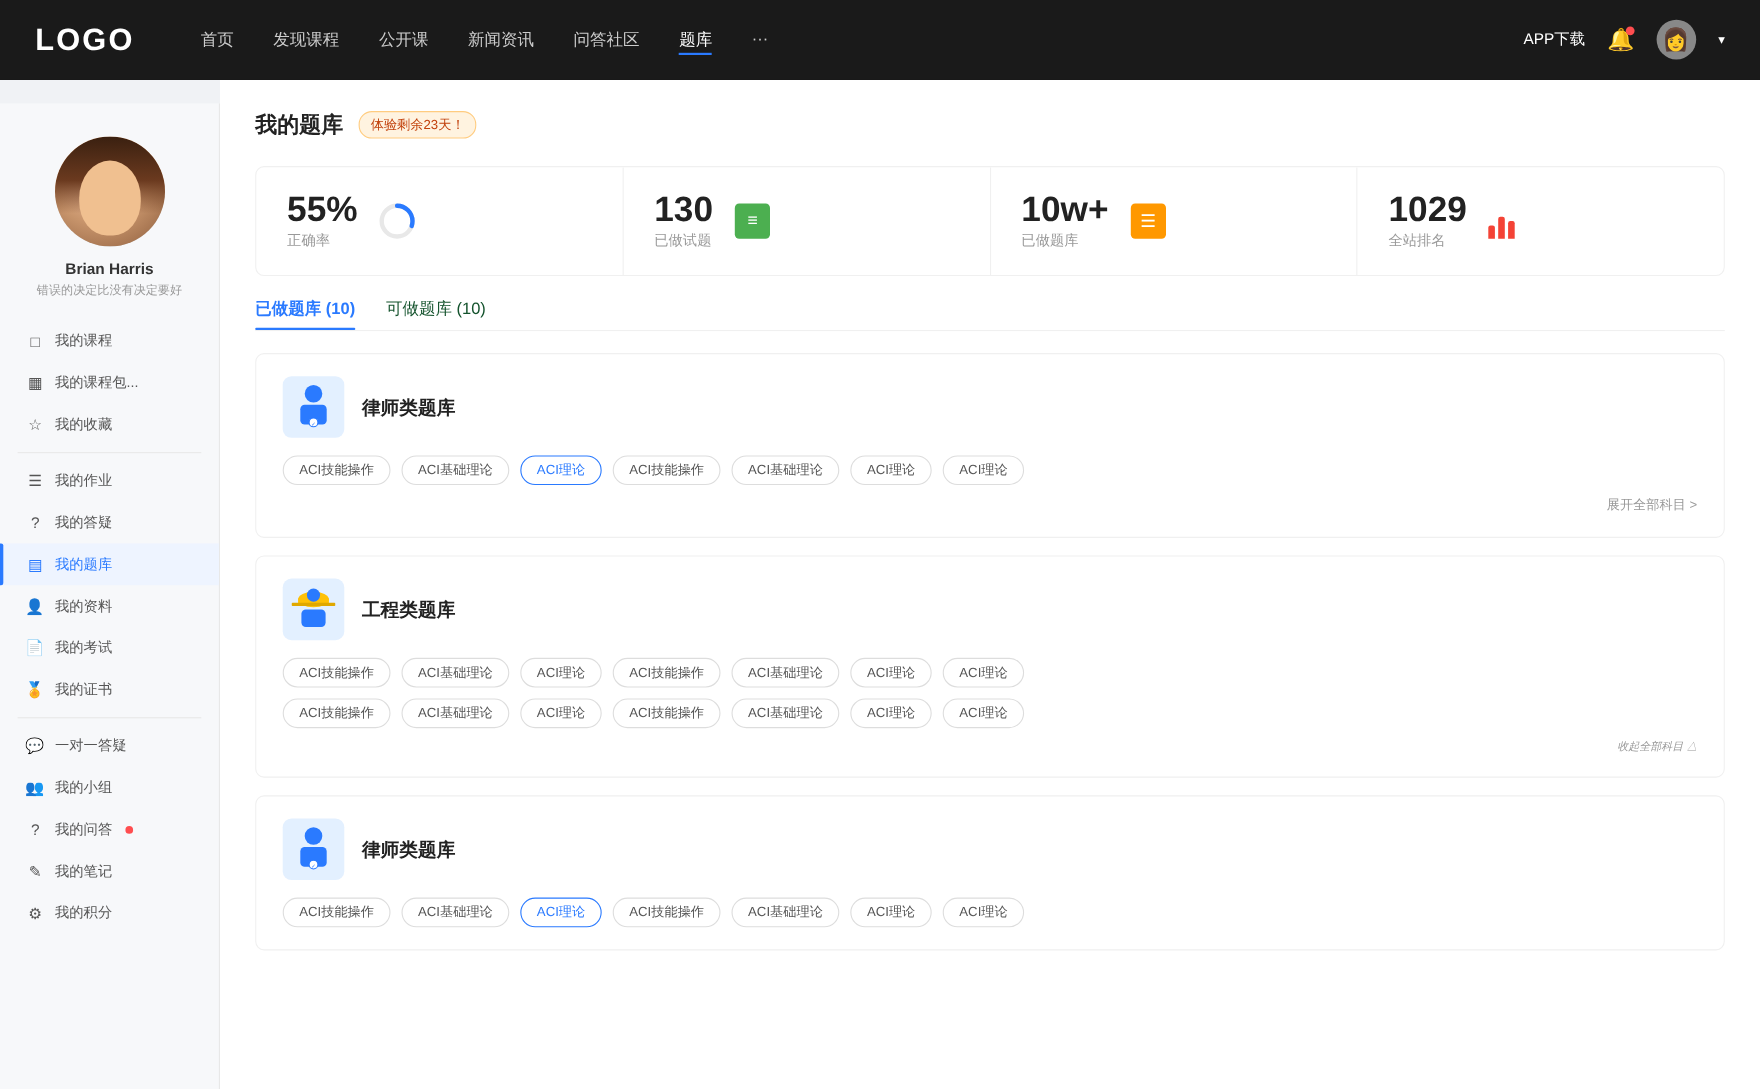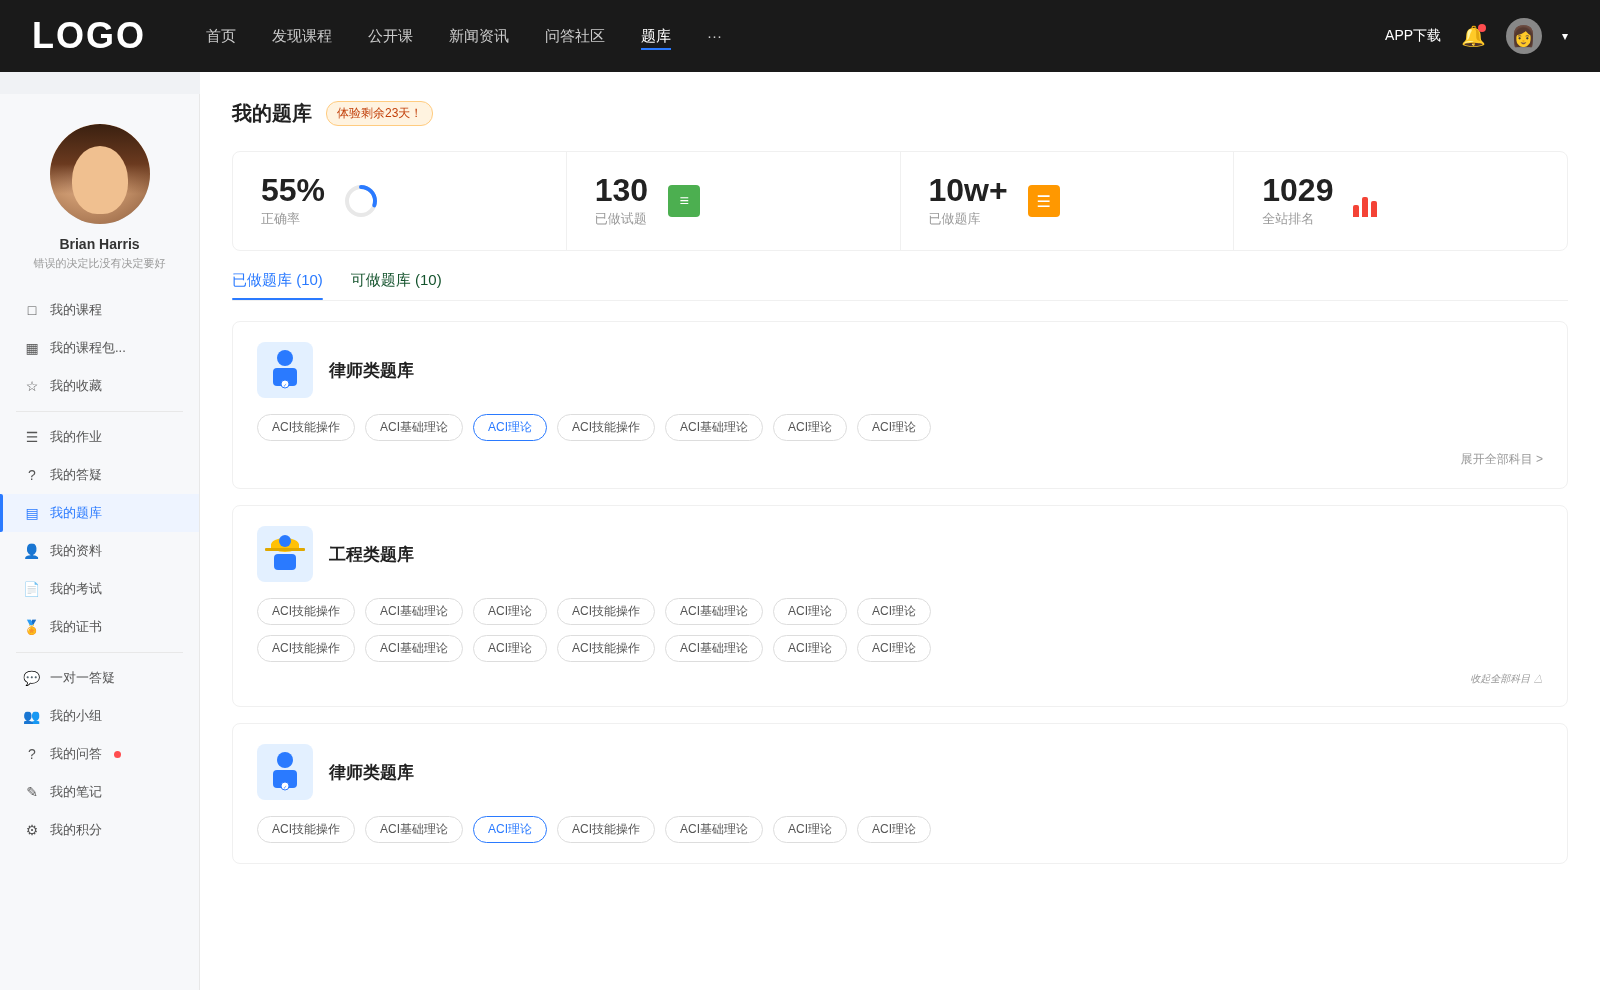--- a/index.html
+++ b/index.html
@@ -11,21 +11,21 @@
       height: 72px;
       display: flex;
       align-items: center;
       padding: 0 32px;
       position: fixed;
       top: 0; left: 0; right: 0;
       z-index: 100;
     }
     .nav-logo {
       color: white;
-      font-size: 36px;
+      font-size: 28px;
       font-weight: bold;
       letter-spacing: 2px;
       margin-right: 60px;
       min-width: 80px;
     }
     .nav-links {
       display: flex;
       gap: 36px;
       flex: 1;
     }
@@ -277,21 +277,21 @@
     }
     .tab {
       font-size: 15px;
       color: #14532d;
       padding-bottom: 10px;
       cursor: pointer;
       position: relative;
     }
     .tab.active {
       color: #2a7aff;
-      font-weight: 400;
+      font-weight: 700;
     }
     .tab.active::after {
       content: '';
       position: absolute;
       bottom: 0; left: 0; right: 0;
       height: 2px;
       background: #2a7aff;
       border-radius: 2px;
     }
 

